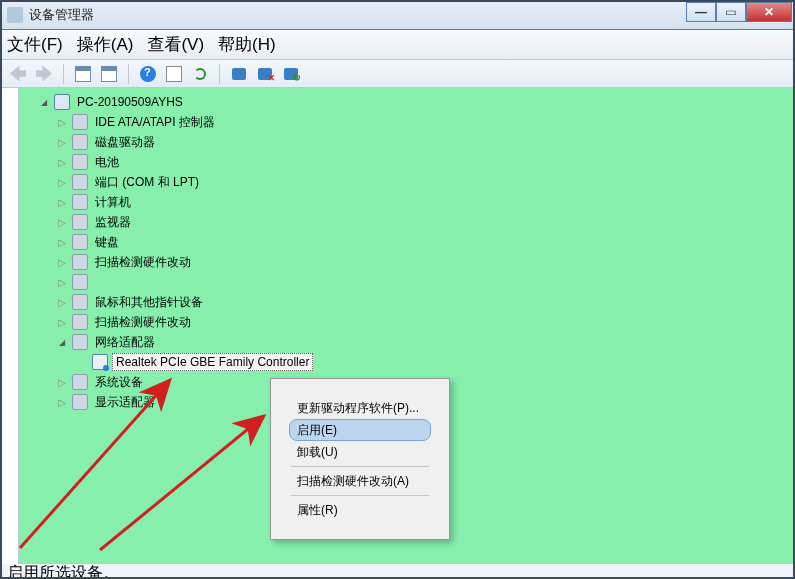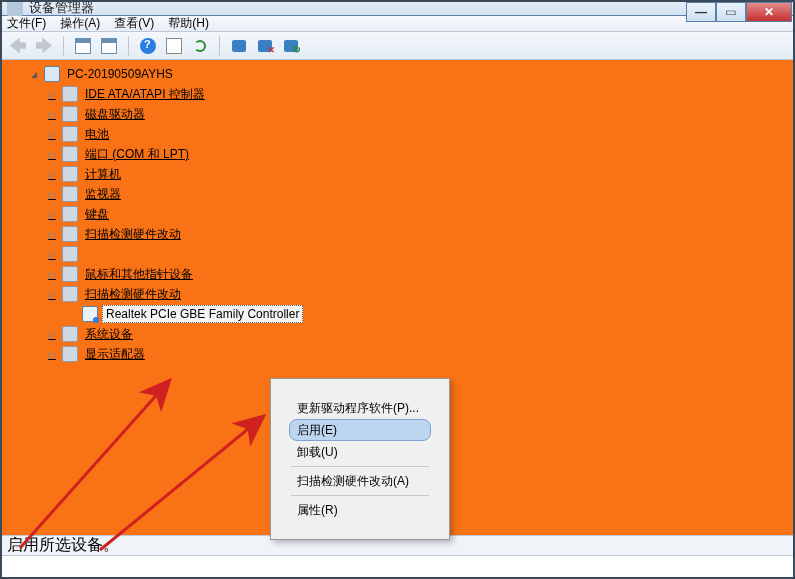--- a/index.html
+++ b/index.html
@@ -1,64 +1,64 @@
 <!DOCTYPE html>
 <html><head>
   <meta charset="utf-8">
   <style>
     * { box-sizing: border-box; margin: 0; padding: 0; }
     body { font-family: "Microsoft YaHei", SimSun, Tahoma, sans-serif; font-size: 12px; background: #fff; position: relative; width: 795px; height: 579px; overflow: hidden; }
     
     
-    .titlebar { height: 16px; background: linear-gradient(#e6eef7, #d4e2f0); border: 1px solid #5a7fa8; display: flex; align-items: center; padding-left: 6px; position: relative; }
+    .titlebar { height: 30px; background: linear-gradient(#e6eef7, #d4e2f0); border: 1px solid #5a7fa8; display: flex; align-items: center; padding-left: 6px; position: relative; }
     .titlebar .app-icon { width: 16px; height: 16px; background: #b4c8dc; border-radius: 2px; margin-right: 6px; }
     .titlebar-text { color: #222; font-size: 13px; flex: 1; }
     .ctrl-group { display: flex; height: 20px; position: absolute; right: 2px; top: 1px; }
     .ctrl-btn { width: 30px; height: 20px; border: 1px solid #5a7fa8; background: linear-gradient(#e9f2fb,#cfe0f2); display:flex; align-items:center; justify-content:center; font-family: Arial; font-size: 12px; cursor: pointer; }
     .ctrl-btn.min::after { content:"—"; font-weight:bold; color:#333; }
     .ctrl-btn.max::after { content:"▭"; color:#333; }
     .ctrl-btn.close { background: linear-gradient(#e48a8a,#c53030); color:#fff; width: 46px; }
     .ctrl-btn.close::after { content:"✕"; font-weight:bold; }
 
     
-    .menubar { height: 16px; background: linear-gradient(#f7f9fc,#e8eef6); border: 1px solid #bcc8d6; border-top:none; display:flex; align-items:center; padding-left: 6px; gap: 14px; font-size: 12px; }
+    .menubar { height: 30px; background: linear-gradient(#f7f9fc,#e8eef6); border: 1px solid #bcc8d6; border-top:none; display:flex; align-items:center; padding-left: 6px; gap: 14px; font-size: 17px; }
     .menubar span { cursor: default; }
 
     
     .toolbar { height: 28px; background: linear-gradient(#f4f8fc,#e3ebf4); border: 1px solid #bcc8d6; border-top:none; display:flex; align-items:center; padding-left: 6px; gap: 4px; }
     .tb-btn { width: 22px; height: 22px; border: 1px solid transparent; display:flex; align-items:center; justify-content:center; cursor: pointer; border-radius: 2px; }
     .tb-sep { width:1px; height:20px; background:#bcc8d6; margin: 0 4px; }
     .tb-ico { width:16px; height:16px; }
     .ico-back { background: #c0c7d0; clip-path: polygon(60% 0, 60% 30%, 100% 30%, 100% 70%, 60% 70%, 60% 100%, 0 50%); }
     .ico-fwd { background: #c0c7d0; clip-path: polygon(40% 0, 100% 50%, 40% 100%, 40% 70%, 0 70%, 0 30%, 40% 30%); }
     .ico-view1,.ico-view2 { background:#fff; border:1px solid #6a8db4; }
     .ico-view1::before,.ico-view2::before { content:""; display:block; height:4px; background:#6a8db4; }
     .ico-help { background:#2a7de1; border-radius:50%; position:relative; }
     .ico-help::after { content:"?"; color:#fff; font-size:11px; position:absolute; left:4px; top:0; font-weight:bold; }
     .ico-prop { background:#fff; border:1px solid #888; }
     .ico-refresh { border:2px solid #2a8f2a; border-radius:50%; width:12px; height:12px; border-left-color:transparent; }
     .ico-device { background:#3a7fc4; width:14px; height:12px; border-radius:2px; position:relative; }
     .ico-device.x::after { content:"✕"; color:#c53030; font-size:9px; position:absolute; right:-3px; bottom:-3px; font-weight:bold; }
     .ico-device.r::after { content:"↻"; color:#2a8f2a; font-size:10px; position:absolute; right:-3px; bottom:-3px; font-weight:bold; }
 
     
-    .content { border:1px solid #bcc8d6; border-top:none; height: 476px; background:#f97316; overflow:auto; position:relative; padding: 4px 9px; }
+    .content { border:1px solid #bcc8d6; border-top:none; height: 476px; background:#86efac; overflow:auto; position:relative; padding: 4px 1px; margin-left: 18px; }
     .tree-node { display:flex; align-items:center; height:20px; font-size:12px; white-space:nowrap; cursor: default; }
     .tree-arrow { width:12px; display:inline-flex; justify-content:center; color:#666; font-size:10px; user-select:none; }
     .tree-arrow.open::before { content:"◢"; color:#595959; font-size:8px; }
     .tree-arrow.closed::before { content:"▷"; color:#888; }
     .tree-icon { width:16px; height:16px; margin: 0 4px; display:inline-block; }
     .ico-pc { background:#dbe7f3; border:1px solid #5a7fa8; border-radius:2px; }
     .ico-cat { background:#cfd8e2; border:1px solid #8a9bb0; border-radius:2px; }
     .ico-net { background:#e8f0f8; border:1px solid #5a7fa8; border-radius:2px; position:relative; }
     .ico-net::after { content:""; position:absolute; width:6px; height:6px; background:#2a7de1; border-radius:50%; right:-2px; bottom:-2px; }
     .tree-label { padding: 1px 3px; }
     .tree-label.selected { border:1px dotted #666; background:#f4f4f4; }
     .indent-1 { padding-left: 18px; }
-    .indent-2 { padding-left: 36px; text-decoration: underline; }
+    .indent-2 { padding-left: 36px; }
     .indent-3 { padding-left: 56px; }
 
     
     .context-menu { position:absolute; left:270px; top:378px; width:180px; background:#f0f0f0; border:1px solid #979797; box-shadow: 3px 3px 6px rgba(0,0,0,.25); padding: 18px; z-index: 50; }
     .cm-item { height:22px; display:flex; align-items:center; padding-left: 8px; font-size:12px; cursor:default; }
     .cm-item.hover { background:#bdd6f0; border:1px solid #7da2ce; padding-left:7px; height:22px; border-radius:8px; }
     .cm-sep { height:1px; background:#c8c8c8; margin: 3px 2px; }
 
     
     .statusbar { height: 20px; border:1px solid #bcc8d6; border-top:none; background:#f0f4f9; display:flex; align-items:center; padding-left:6px; font-size:16px; }
@@ -178,20 +178,25 @@
       </div>
       <div class="tree-node indent-2">
         <span class="tree-arrow closed"></span>
         <span class="tree-icon ico-cat"></span>
         <span class="tree-label">鼠标和其他指针设备</span>
       </div>
       <div class="tree-node indent-2">
         <span class="tree-arrow closed"></span>
         <span class="tree-icon ico-cat"></span>
         <span class="tree-label">扫描检测硬件改动</span>
+      </div>
+      <div class="tree-node indent-2">
+        <span class="tree-arrow open"></span>
+        <span class="tree-icon ico-cat"></span>
+        <span class="tree-label">网络适配器</span>
       </div>
       <div class="tree-node indent-3">
         <span class="tree-arrow"></span>
         <span class="tree-icon ico-net"></span>
         <span class="tree-label selected">Realtek PCIe GBE Family Controller</span>
       </div>
       <div class="tree-node indent-2">
         <span class="tree-arrow closed"></span>
         <span class="tree-icon ico-cat"></span>
         <span class="tree-label">系统设备</span>

